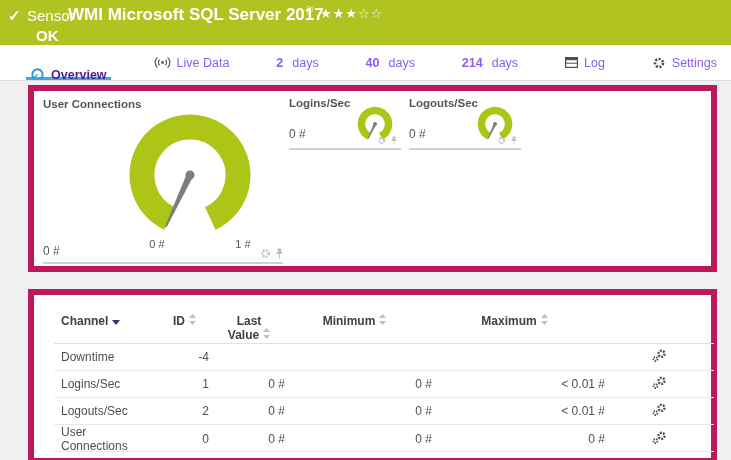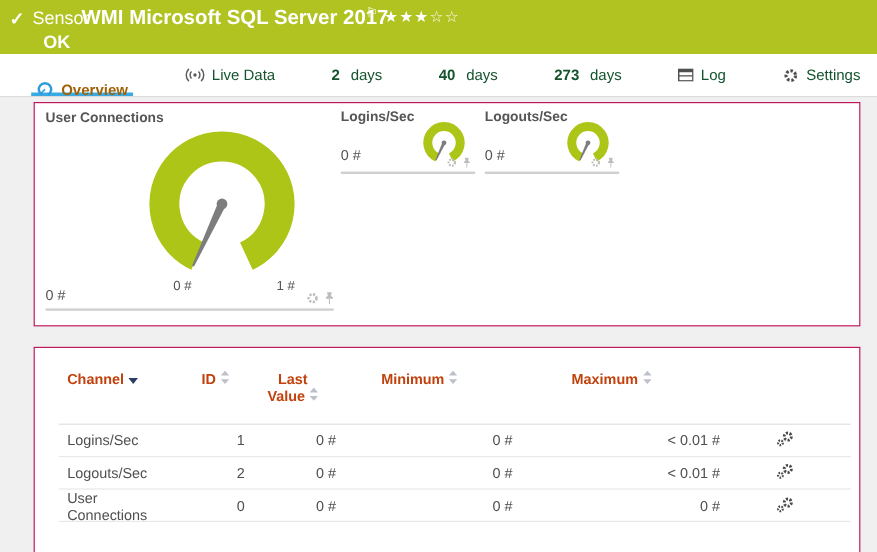--- a/index.html
+++ b/index.html
@@ -14,43 +14,43 @@
   .sensor-title { position:absolute; left:68px; top:5px; font-size:17px; font-weight:bold; }
   .flag { position:absolute; left:305px; top:4px; font-size:11px; }
   .stars { position:absolute; left:320px; top:6px; font-size:13px; letter-spacing:1px; }
   .stars .hollow { opacity:.9; }
   .status-ok { position:absolute; left:36px; top:27px; font-size:15px; font-weight:bold; }
 
   
   .tabstrip { position:absolute; left:0; top:45px; width:731px; height:36px; background:#ffffff;
               border-bottom:1px solid #dcdcdc; display:flex; align-items:stretch;
               justify-content:space-between; padding:0 10px 0 26px; }
-  .tab { display:flex; align-items:center; gap:6px; font-size:12.5px; color:#14532d; cursor:pointer;
+  .tab { display:flex; align-items:center; gap:6px; font-size:12.5px; color:#8b5cf6; cursor:pointer;
          padding:0 4px; white-space:nowrap; }
   .tab .num { font-weight:bold; margin-right:3px; }
-  .tab.active { box-shadow: inset 0 -3px 0 #3aabe2; font-weight:bold; color:#a16207;margin-top:24px; }
+  .tab.active { box-shadow: inset 0 -3px 0 #3aabe2; font-weight:bold; color:#4c1d95;margin-top:24px; }
   .tab svg { flex:0 0 auto; }
 
   
-  .panel { position:absolute; background:#fff; border:1px solid #be185d; }
+  .panel { position:absolute; background:#fff; border:6px solid #be185d; }
   .panel1 { left:28px; top:85px; width:689px; height:187px; }
   .panel2 { left:28px; top:289px; width:689px; height:175px; }
 
   
   .g-title { position:absolute; font-size:11.5px; font-weight:bold; color:#555; }
   .g-value { position:absolute; font-size:12px; color:#555; }
   .g-scale { position:absolute; width:46px; text-align:center; font-size:11px; color:#555; }
   .g-line  { position:absolute; height:2px; background:#d0d0d0; }
   .g-icons { position:absolute; display:flex; gap:4px; align-items:flex-end; cursor:pointer; }
 
   
   .thead, .trow { display:grid; grid-template-columns:104px 53px 76px 147px 173px 107px;
                   margin-left:20px; width:660px; }
-  .thead { padding-top:19px; height:64px; border-bottom:1px solid #e0e0e0;
-           font-size:12px; font-weight:bold; color:#c2410c; }
+  .thead { padding-top:19px; height:49px; border-bottom:1px solid #e0e0e0;
+           font-size:12px; font-weight:bold; color:#404040; }
   .th { text-align:center; line-height:14px; }
   .th.col-channel { text-align:left; padding-left:7px; }
   .sort { margin-left:4px; }
   .trow { height:27px; align-items:center; border-bottom:1px solid #e8e8e8;
           font-size:12px; color:#4f4f4f; }
   .td { text-align:right; padding-right:2px; }
   .td.col-channel { text-align:left; padding-left:7px; }
   .td.col-action { text-align:center; cursor:pointer; }
 </style>
 </head>
@@ -84,21 +84,21 @@
     </div>
     <div class="tab">
       <span class="num">2</span>
       <span>days</span>
     </div>
     <div class="tab">
       <span class="num">40</span>
       <span>days</span>
     </div>
     <div class="tab">
-      <span class="num">273</span>
+      <span class="num">214</span>
       <span>days</span>
     </div>
     <div class="tab">
       <svg width="13" height="11" viewBox="0 0 13 11">
         <rect x="0.6" y="0.6" width="11.8" height="9.8" fill="none" stroke="#4f4f4f" stroke-width="1.2"></rect>
         <rect x="0.6" y="0.6" width="11.8" height="2.6" fill="#4f4f4f"></rect>
         <line x1="0.6" y1="6.2" x2="12.4" y2="6.2" stroke="#4f4f4f" stroke-width="1"></line>
       </svg>
       <span>Log</span>
     </div>
@@ -197,20 +197,31 @@
       </div>
       <div class="th" style="padding-right:12px;">
         <span>Maximum</span><svg class="sort" width="7" height="11" viewBox="0 0 7 11">
             <path d="M3.5 0L7 4H0z" fill="#bcc0c8"></path>
             <path d="M3.5 11L0 7h7z" fill="#bcc0c8"></path>
           </svg>
       </div>
       <div class="th"></div>
     </div>
 
+    <div class="trow">
+      <div class="td col-channel">Downtime</div>
+      <div class="td">-4</div>
+      <div class="td"></div>
+      <div class="td"></div>
+      <div class="td"></div>
+      <div class="td col-action"><svg width="15" height="14" viewBox="0 0 15 14">
+            <circle cx="9.5" cy="4.8" r="3" fill="none" stroke="#4b4b4b" stroke-width="2.4" stroke-dasharray="1.8 1.25"></circle>
+            <circle cx="3.4" cy="10" r="2" fill="none" stroke="#4b4b4b" stroke-width="1.8" stroke-dasharray="1.3 1"></circle>
+          </svg></div>
+    </div>
 
     <div class="trow">
       <div class="td col-channel">Logins/Sec</div>
       <div class="td">1</div>
       <div class="td">0 #</div>
       <div class="td">0 #</div>
       <div class="td">&lt; 0.01 #</div>
       <div class="td col-action"><svg width="15" height="14" viewBox="0 0 15 14">
             <circle cx="9.5" cy="4.8" r="3" fill="none" stroke="#4b4b4b" stroke-width="2.4" stroke-dasharray="1.8 1.25"></circle>
             <circle cx="3.4" cy="10" r="2" fill="none" stroke="#4b4b4b" stroke-width="1.8" stroke-dasharray="1.3 1"></circle>

